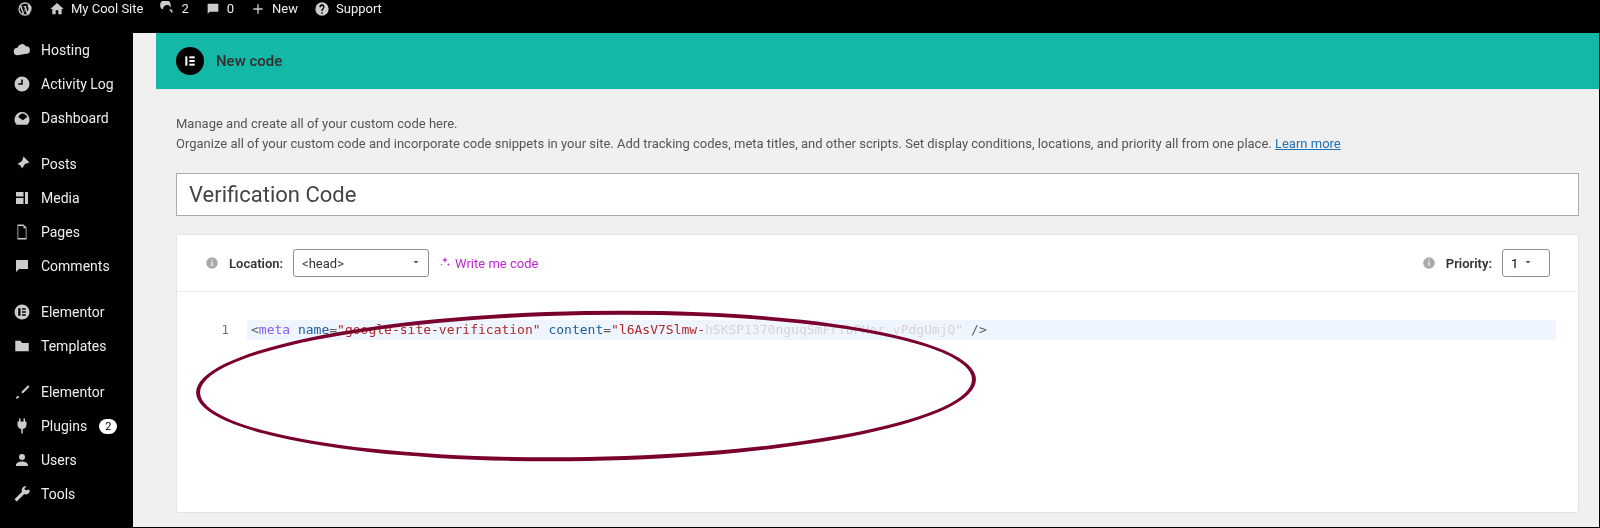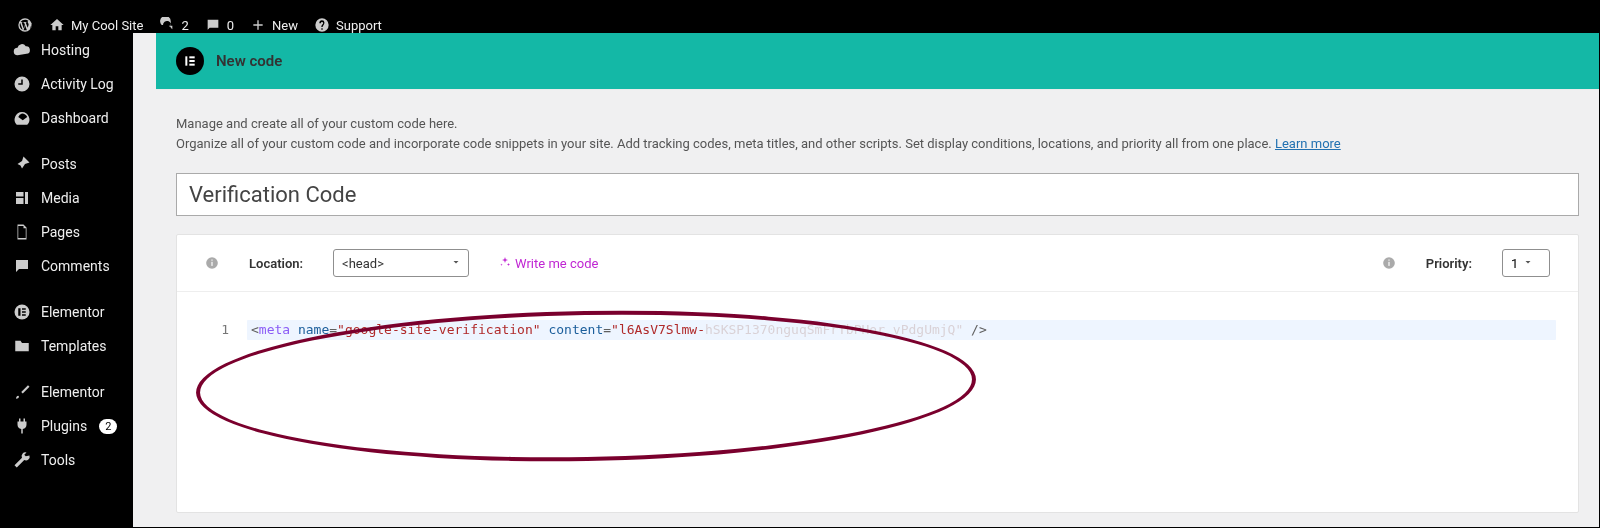--- a/index.html
+++ b/index.html
@@ -1,20 +1,20 @@
 <!DOCTYPE html>
 <html><head>
   <meta charset="utf-8">
   <style>
     * { box-sizing: border-box; margin: 0; padding: 0; }
     body { font-family: -apple-system, BlinkMacSystemFont, "Segoe UI", Roboto, sans-serif; background: #f0f0f1; width: 1600px; height: 528px; overflow: hidden; border: 1px solid #000; position: relative; }
 
     
     .admin-bar { background: #000; color: #eee; height: 32px; display: flex; align-items: center; padding: 0 8px; font-size: 13px; }
-    .admin-bar .item { display: flex; align-items: flex-end; gap: 6px; padding: 0 8px; cursor: pointer; height: 32px; }
+    .admin-bar .item { display: flex; align-items: flex-start; gap: 6px; padding: 0 8px; cursor: pointer; height: 32px; }
     .admin-bar .icon { width: 16px; height: 16px; display: inline-flex; align-items: center; justify-content: center; }
     .admin-bar .icon svg { fill: #ccc; width: 16px; height: 16px; }
 
     
     .sidebar { position: absolute; left: 0; top: 32px; width: 132px; bottom: 0; background: #000; color: #eee; font-size: 14px; }
     .sidebar .menu-item { display: flex; align-items: center; gap: 10px; padding: 8px 12px; cursor: pointer; }
     .sidebar .menu-item .micon { width: 18px; height: 18px; display: inline-flex; align-items: center; justify-content: center; }
     .sidebar .menu-item .micon svg { fill: #ccc; width: 18px; height: 18px; }
     .sidebar .sep { height: 12px; }
     .sidebar .badge { background: #fff; color: #000; border-radius: 9px; font-size: 11px; padding: 1px 6px; margin-left: 2px; }
@@ -27,21 +27,21 @@
     .page-header .title { font-size: 15px; font-weight: 600; color: #333; }
 
     .intro { padding: 24px 20px 14px 20px; font-size: 13px; color: #555; line-height: 1.5; }
     .intro a { color: #2271b1; text-decoration: underline; }
 
     .title-box { margin: 6px 20px 18px 20px; border: 1px solid #aaa; background: #fff; padding: 8px 12px; }
     .title-box .tinput { border: none; outline: none; font-size: 22px; width: 100%; color: #444; font-family: inherit; }
 
     .panel { margin: 0 20px; background: #fff; border: 1px solid #e3e3e3; border-radius: 2px; }
 
-    .toolbar { display: flex; align-items: center; padding: 14px 28px; gap: 30px; border-bottom: 1px solid #eee; }
+    .toolbar { display: flex; align-items: center; padding: 14px 28px; gap: 10px; border-bottom: 1px solid #eee; }
     .icon-info { width: 14px; height: 14px; display: inline-flex; }
     .icon-info svg { fill: #aaa; width: 14px; height: 14px; }
     .label { font-size: 13px; font-weight: 600; color: #333; }
     .select-wrap { position: relative; border: 1px solid #8f8f8f; border-radius: 3px; width: 136px; height: 28px; background: #fff; display: flex; align-items: center; padding: 0 8px; font-size: 13px; color: #333; }
     .select-wrap .caret { position: absolute; right: 6px; top: 6px; }
     .writeme { color: #c026d3; font-size: 13px; display: flex; align-items: center; gap: 4px; }
     .writeme .smagic svg { width: 12px; height: 12px; fill: #c026d3; }
     .spacer { flex: 1; }
     .priority-select { border: 1px solid #8f8f8f; border-radius: 3px; width: 48px; height: 28px; background: #fff; display: flex; align-items: center; padding: 0 8px; font-size: 13px; }
     .priority-select .caret { margin-left: 4px; }
@@ -206,20 +206,28 @@
     <span>Elementor</span>
   </div>
   <div class="menu-item">
     <span class="micon">
         <svg viewBox="0 0 24 24">
           <path d="M8 2v4H6v4a6 6 0 005 5.9V22h2v-6.1A6 6 0 0018 10V6h-2V2h-2v4h-4V2z"></path>
         </svg>
       </span>
     <span>Plugins</span>
     <span class="badge">2</span>
+  </div>
+  <div class="menu-item">
+    <span class="micon">
+        <svg viewBox="0 0 24 24">
+          <path d="M12 12a4 4 0 100-8 4 4 0 000 8zm0 2c-4 0-8 2-8 5v1h16v-1c0-3-4-5-8-5z"></path>
+        </svg>
+      </span>
+    <span>Users</span>
   </div>
   <div class="menu-item">
     <span class="micon">
         <svg viewBox="0 0 24 24">
           <path d="M22 6a5 5 0 01-7 6L5 22l-3-3 10-10A5 5 0 0118 2l-3 3 2 2z"></path>
         </svg>
       </span>
     <span>Tools</span>
   </div>
 </div>

